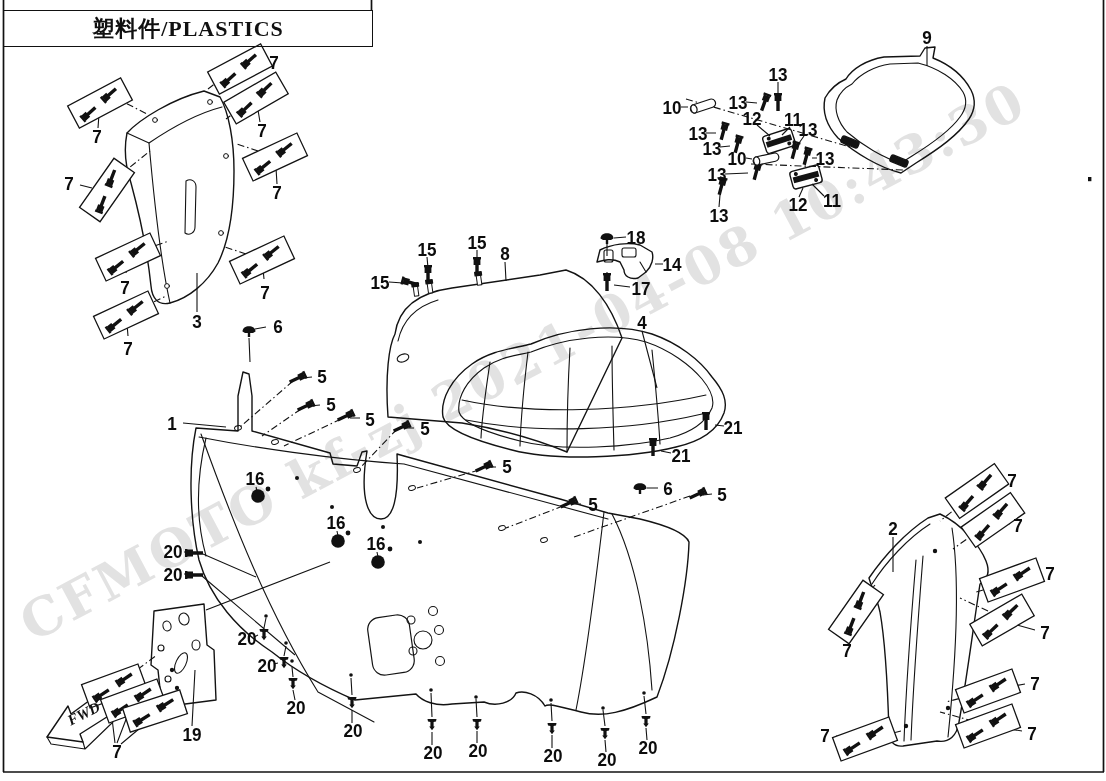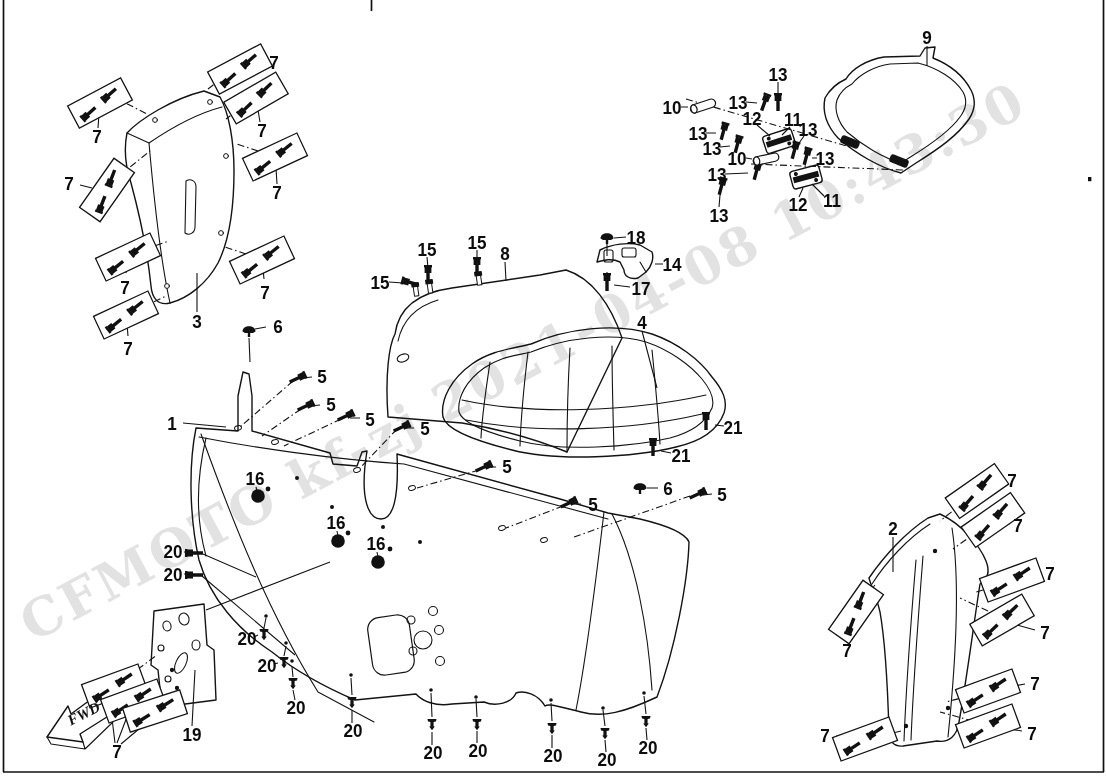--- a/index.html
+++ b/index.html
@@ -298,20 +298,23 @@
         <use href="#sym-pin" transform="translate(766,159) rotate(-12)"></use>
         <use href="#sym-dot16" transform="translate(258,496)"></use>
         <use href="#sym-dot16" transform="translate(338,541)"></use>
         <use href="#sym-dot16" transform="translate(378,562)"></use>
         <use href="#sym-dotS" transform="translate(268,489)"></use>
         <use href="#sym-dotS" transform="translate(348,533)"></use>
         <use href="#sym-dotS" transform="translate(390,549)"></use>
       </g>
   </svg>
 
+  <div class="titlebox">
+    <span>塑料件/PLASTICS</span>
+  </div>
 
   <span class="fwd-label">FWD</span>
 
   <div class="callout-layer">
       <span class="callout" style="left: 172px; top: 423px;">1</span>
       <span class="callout" style="left: 197px; top: 321px;">3</span>
       <span class="callout" style="left: 274px; top: 62px;">7</span>
       <span class="callout" style="left: 97px; top: 136px;">7</span>
       <span class="callout" style="left: 262px; top: 130px;">7</span>
       <span class="callout" style="left: 69px; top: 183px;">7</span>

